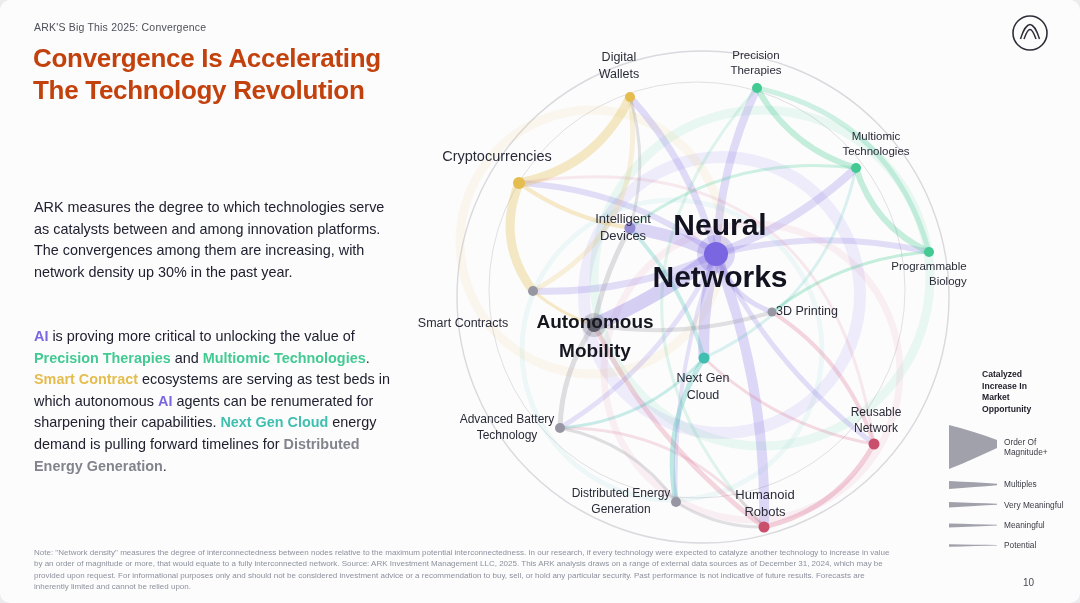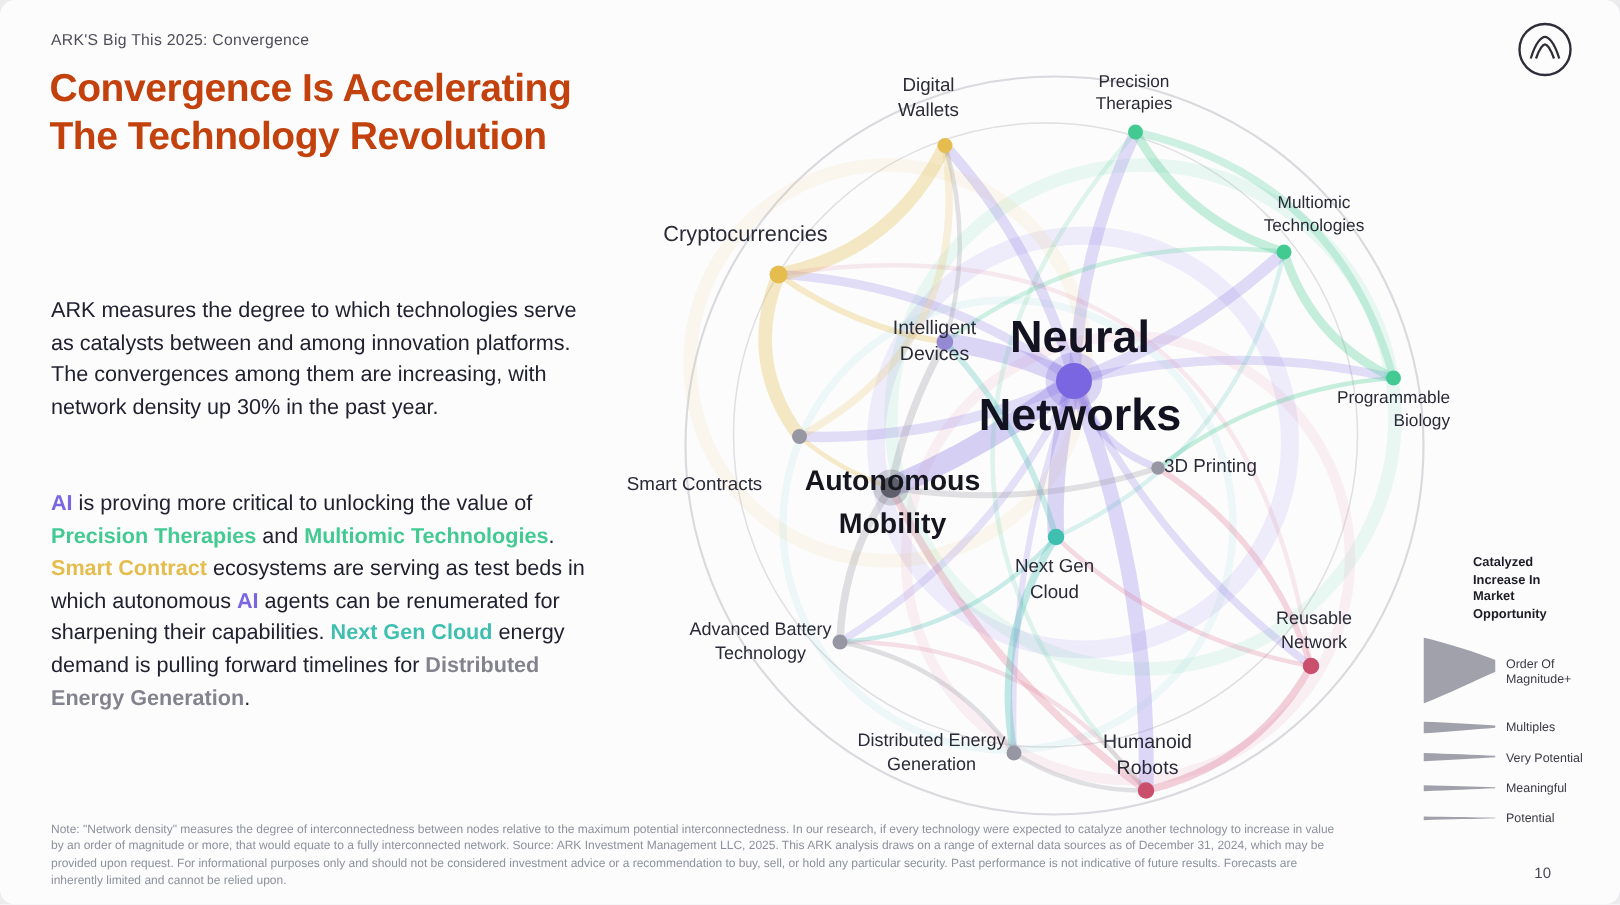--- a/index.html
+++ b/index.html
@@ -198,21 +198,21 @@
         <div class="legend-row">
           <svg width="48" height="8" viewBox="0 0 48 8">
             <path d="M0 0 C 18 0.8, 34 1.76, 48 2.72 L48 4.16 C 34 5.28, 18 6.72, 0 8 Z" fill="#a1a1ab"></path>
           </svg>
           <div class="legend-label">Multiples</div>
         </div>
         <div class="legend-row">
           <svg width="48" height="5.5" viewBox="0 0 48 5.5">
             <path d="M0 0 C 18 0.55, 34 1.21, 48 1.87 L48 2.8600000000000003 C 34 3.6300000000000003, 18 4.62, 0 5.5 Z" fill="#a1a1ab"></path>
           </svg>
-          <div class="legend-label">Very Potential</div>
+          <div class="legend-label">Very Meaningful</div>
         </div>
         <div class="legend-row">
           <svg width="48" height="5" viewBox="0 0 48 5">
             <path d="M0 0.5 C 18 0.9, 34 1.38, 48 1.86 L48 2.58 C 34 3.14, 18 3.86, 0 4.5 Z" fill="#a1a1ab"></path>
           </svg>
           <div class="legend-label">Meaningful</div>
         </div>
         <div class="legend-row">
           <svg width="48" height="5" viewBox="0 0 48 5">
             <path d="M0 1.25 C 18 1.5, 34 1.8, 48 2.1 L48 2.55 C 34 2.9000000000000004, 18 3.35, 0 3.75 Z" fill="#a1a1ab"></path>

